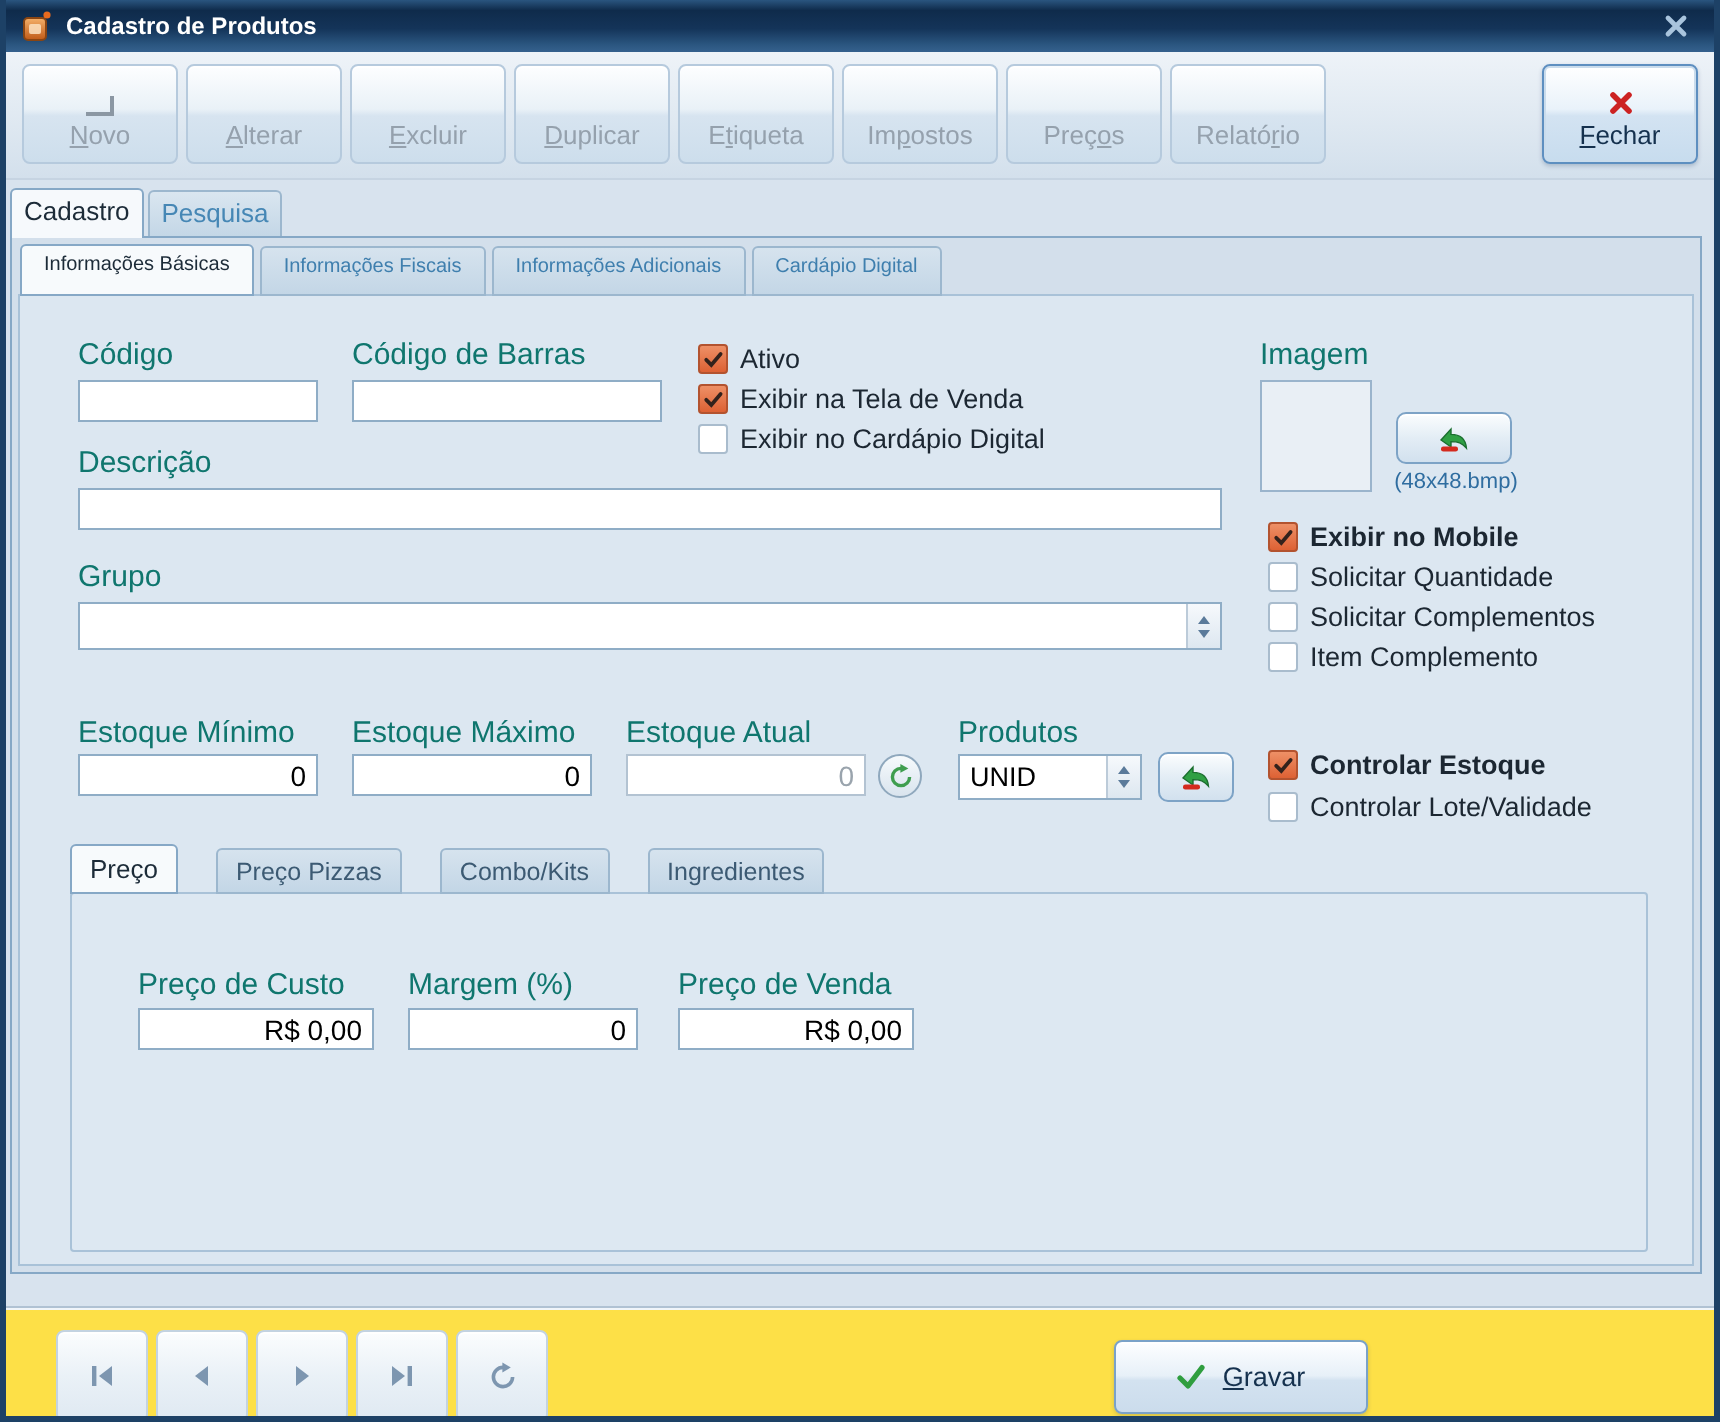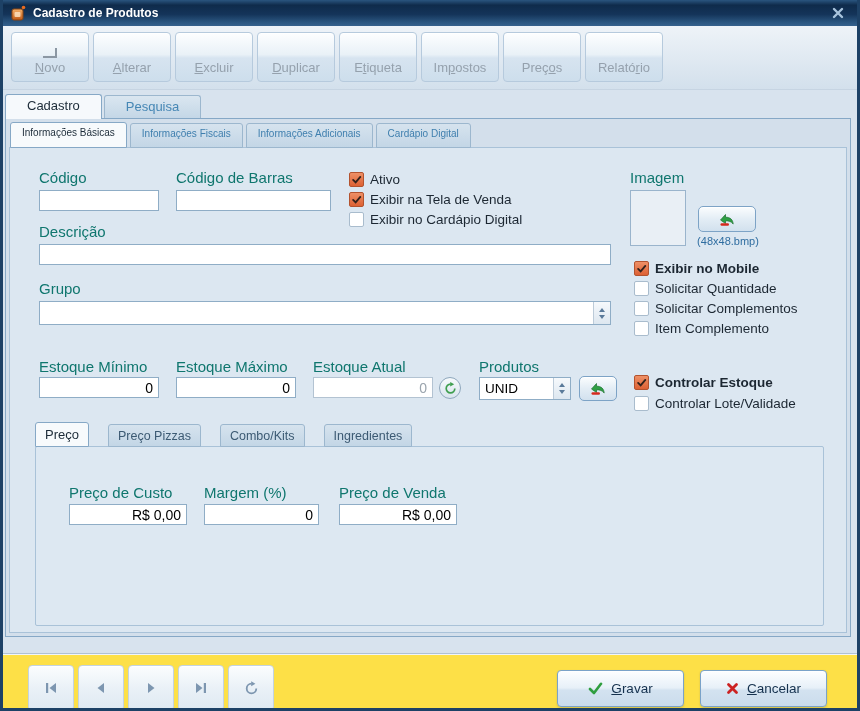--- a/index.html
+++ b/index.html
@@ -24,21 +24,21 @@
   .tbtn.enabled .tbtn-label{color:#15314e;}
   .tbtn .icon-slot{height:18px;display:flex;align-items:flex-end;justify-content:center;margin-bottom:2px;}
   .corner-glyph{display:inline-block;width:12px;height:8px;
     border-right:2px solid #8b97a3;border-bottom:2px solid #8b97a3;}
   .tbtn.close-btn{margin-left:auto;border:1px solid #5e8fc0;
     box-shadow:0 0 0 1px #cadcec inset,0 1px 2px rgba(30,60,100,.25);
     background:linear-gradient(180deg,#ffffff 0%,#e9f2fa 45%,#d3e3f2 52%,#c7dcee 100%);}
   .hk{text-decoration:underline;}
   
   .maintabs{position:absolute;top:94px;left:2px;height:25px;display:flex;gap:2px;align-items:flex-end;}
-  .mtab{height:24px;box-sizing:border-box;padding:3px 21px 0;font-size:13px;
+  .mtab{height:24px;box-sizing:border-box;padding:3px 6px 0;font-size:13px;
     border:1px solid #9cb7ce;border-bottom:none;border-radius:3px 3px 0 0;
     background:linear-gradient(#dae6f0,#c3d6e6);color:#4687b5;}
   .mtab.active{background:#f6f9fc;color:#1c2b38;border-color:#86a8c6;height:25px;position:relative;z-index:2;}
   
   .mainpane{position:absolute;top:118px;left:2px;width:846px;bottom:71px;box-sizing:border-box;
     border:1px solid #86a8c6;background:#d3dfeb;}
   .subtabs{position:absolute;top:3px;left:4px;height:26px;display:flex;gap:3px;align-items:flex-end;z-index:2;}
   .stab{height:25px;box-sizing:border-box;padding:4px 11px 0;font-size:10px;
     border:1px solid #9cb7ce;border-radius:3px 3px 0 0;
     background:linear-gradient(#d6e3ee,#c3d6e6);color:#3f7fae;}
@@ -148,20 +148,28 @@
         <span class="tbtn-label">Im<span class="hk">p</span>ostos</span>
     </button>
     <button class="tbtn">
       <span class="icon-slot"></span>
         <span class="tbtn-label">Preç<span class="hk">o</span>s</span>
     </button>
     <button class="tbtn">
       <span class="icon-slot"></span>
         <span class="tbtn-label">Relató<span class="hk">r</span>io</span>
     </button>
+    <button class="tbtn close-btn enabled">
+      <span class="icon-slot">
+        <svg width="13" height="13" viewBox="0 0 13 13">
+            <path d="M2.5 2.5 L10.5 10.5 M10.5 2.5 L2.5 10.5" stroke="#cc2222" stroke-width="2.8" stroke-linecap="round"></path>
+          </svg>
+      </span>
+      <span class="tbtn-label"><span class="hk">F</span>echar</span>
+    </button>
   </div>
 
   <div class="maintabs">
     <div class="mtab active">Cadastro</div>
     <div class="mtab">Pesquisa</div>
   </div>
 
   <div class="mainpane">
     <div class="subtabs">
       <div class="stab active">Informações Básicas</div>
@@ -346,21 +354,15 @@
         <path d="M12.3 7.5 A4.8 4.8 0 1 1 7.5 2.7" fill="none" stroke="#7d96b0" stroke-width="1.8"></path>
         <path d="M7.2 0.2 L11.4 2.7 L7.2 5.2 Z" fill="#7d96b0"></path>
         </svg>
     </div>
     <button class="bigbtn" style="left:554px;width:127px">
       <svg width="15" height="13" viewBox="0 0 15 13">
         <path d="M2 7 L6 11 L13 1.8" stroke="#2f9e3f" stroke-width="2.6" fill="none" stroke-linecap="round" stroke-linejoin="round"></path>
         </svg>
       <span><span class="hk">G</span>ravar</span>
     </button>
-    <button class="bigbtn" style="left:697px;width:127px">
-      <svg width="13" height="13" viewBox="0 0 13 13">
-        <path d="M2.5 2.5 L10.5 10.5 M10.5 2.5 L2.5 10.5" stroke="#cc2222" stroke-width="2.8" stroke-linecap="round"></path>
-        </svg>
-      <span><span class="hk">C</span>ancelar</span>
-    </button>
   </div>
 
 </div>
 
 </body></html>

